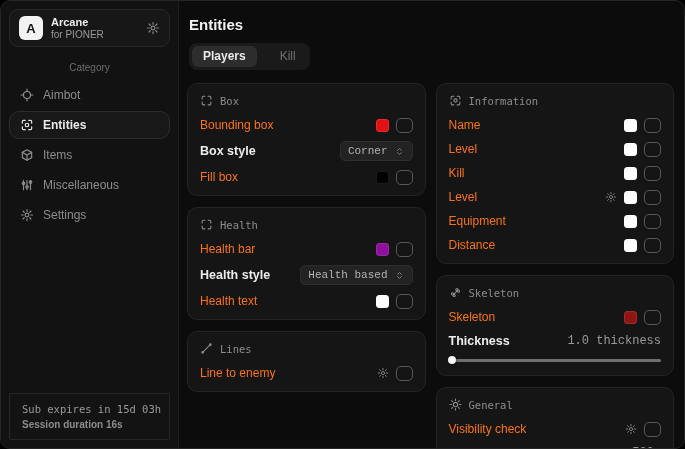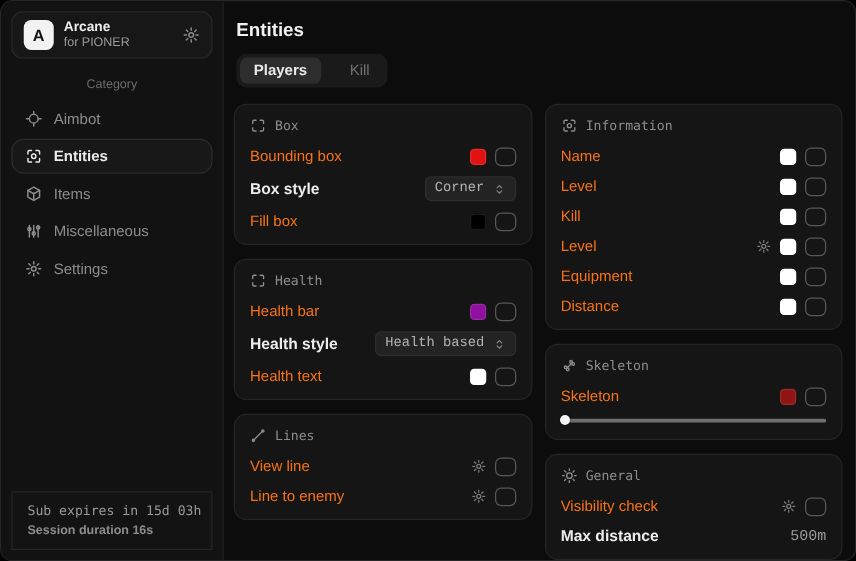--- a/index.html
+++ b/index.html
@@ -220,151 +220,145 @@
               <span class="icon">
                 <svg width="13" height="13" viewBox="0 0 24 24" fill="none" stroke="currentColor" stroke-width="2" stroke-linecap="round" stroke-linejoin="round">
                   <path d="M5 19L19 5"></path>
                   <circle cx="5" cy="19" r="1.6"></circle>
                   <circle cx="19" cy="5" r="1.6"></circle>
                 </svg>
               </span>
               <span>Lines</span>
             </div>
             <div class="row">
-              <span class="label">View line</span>
+              <span class="label">Line to enemy</span>
               <span class="controls">
                 <span class="icon gear-btn">
                   <svg width="12" height="12" viewBox="0 0 24 24" fill="none" stroke="currentColor" stroke-width="2" stroke-linecap="round" stroke-linejoin="round">
                     <circle cx="12" cy="12" r="3.2"></circle>
                     <path d="M12 2.5v3M12 18.5v3M2.5 12h3M18.5 12h3M5.2 5.2l2.1 2.1M16.7 16.7l2.1 2.1M18.8 5.2l-2.1 2.1M7.3 16.7l-2.1 2.1"></path>
                   </svg>
                 </span>
                 <span class="checkbox"></span>
               </span>
             </div>
-            <div class="row">
-              <span class="label">Line to enemy</span>
+          </section>
+        </div>
+      <div class="col" id="col1">
+          <section class="panel">
+            <div class="panel-header">
+              <span class="icon">
+                <svg width="13" height="13" viewBox="0 0 24 24" fill="none" stroke="currentColor" stroke-width="2" stroke-linecap="round" stroke-linejoin="round">
+                  <path d="M4 9V6a2 2 0 0 1 2-2h3M15 4h3a2 2 0 0 1 2 2v3M20 15v3a2 2 0 0 1-2 2h-3M9 20H6a2 2 0 0 1-2-2v-3"></path>
+                  <circle cx="12" cy="12" r="3"></circle>
+                </svg>
+              </span>
+              <span>Information</span>
+            </div>
+            <div class="row">
+              <span class="label">Name</span>
+              <span class="controls">
+                <span class="swatch" style="background: rgb(255, 255, 255);"></span>
+                <span class="checkbox"></span>
+              </span>
+            </div>
+            <div class="row">
+              <span class="label">Level</span>
+              <span class="controls">
+                <span class="swatch" style="background: rgb(255, 255, 255);"></span>
+                <span class="checkbox"></span>
+              </span>
+            </div>
+            <div class="row">
+              <span class="label">Kill</span>
+              <span class="controls">
+                <span class="swatch" style="background: rgb(255, 255, 255);"></span>
+                <span class="checkbox"></span>
+              </span>
+            </div>
+            <div class="row">
+              <span class="label">Level</span>
               <span class="controls">
                 <span class="icon gear-btn">
                   <svg width="12" height="12" viewBox="0 0 24 24" fill="none" stroke="currentColor" stroke-width="2" stroke-linecap="round" stroke-linejoin="round">
                     <circle cx="12" cy="12" r="3.2"></circle>
                     <path d="M12 2.5v3M12 18.5v3M2.5 12h3M18.5 12h3M5.2 5.2l2.1 2.1M16.7 16.7l2.1 2.1M18.8 5.2l-2.1 2.1M7.3 16.7l-2.1 2.1"></path>
                   </svg>
                 </span>
-                <span class="checkbox"></span>
-              </span>
-            </div>
-          </section>
-        </div>
-      <div class="col" id="col1">
-          <section class="panel">
-            <div class="panel-header">
-              <span class="icon">
-                <svg width="13" height="13" viewBox="0 0 24 24" fill="none" stroke="currentColor" stroke-width="2" stroke-linecap="round" stroke-linejoin="round">
-                  <path d="M4 9V6a2 2 0 0 1 2-2h3M15 4h3a2 2 0 0 1 2 2v3M20 15v3a2 2 0 0 1-2 2h-3M9 20H6a2 2 0 0 1-2-2v-3"></path>
-                  <circle cx="12" cy="12" r="3"></circle>
-                </svg>
-              </span>
-              <span>Information</span>
-            </div>
-            <div class="row">
-              <span class="label">Name</span>
-              <span class="controls">
-                <span class="swatch" style="background: rgb(255, 255, 255);"></span>
-                <span class="checkbox"></span>
-              </span>
-            </div>
-            <div class="row">
-              <span class="label">Level</span>
-              <span class="controls">
-                <span class="swatch" style="background: rgb(255, 255, 255);"></span>
-                <span class="checkbox"></span>
-              </span>
-            </div>
-            <div class="row">
-              <span class="label">Kill</span>
-              <span class="controls">
-                <span class="swatch" style="background: rgb(255, 255, 255);"></span>
-                <span class="checkbox"></span>
-              </span>
-            </div>
-            <div class="row">
-              <span class="label">Level</span>
+                <span class="swatch" style="background: rgb(255, 255, 255);"></span>
+                <span class="checkbox"></span>
+              </span>
+            </div>
+            <div class="row">
+              <span class="label">Equipment</span>
+              <span class="controls">
+                <span class="swatch" style="background: rgb(255, 255, 255);"></span>
+                <span class="checkbox"></span>
+              </span>
+            </div>
+            <div class="row">
+              <span class="label">Distance</span>
+              <span class="controls">
+                <span class="swatch" style="background: rgb(255, 255, 255);"></span>
+                <span class="checkbox"></span>
+              </span>
+            </div>
+          </section>
+          <section class="panel">
+            <div class="panel-header">
+              <span class="icon">
+                <svg width="13" height="13" viewBox="0 0 24 24" fill="none" stroke="currentColor" stroke-width="2" stroke-linecap="round" stroke-linejoin="round">
+                  <path d="M8.5 15.5l7-7"></path>
+                  <circle cx="6.5" cy="14.5" r="2"></circle>
+                  <circle cx="9.5" cy="17.5" r="2"></circle>
+                  <circle cx="14.5" cy="6.5" r="2"></circle>
+                  <circle cx="17.5" cy="9.5" r="2"></circle>
+                </svg>
+              </span>
+              <span>Skeleton</span>
+            </div>
+            <div class="row">
+              <span class="label">Skeleton</span>
+              <span class="controls">
+                <span class="swatch" style="background: rgb(143, 21, 21);"></span>
+                <span class="checkbox"></span>
+              </span>
+            </div>
+            <div class="row">
+              <span class="label emph">Thickness</span>
+              <span class="controls">
+                <span class="value">1.0 thickness</span>
+              </span>
+            </div>
+            <div class="slider bright">
+              <div class="track">
+                <div class="fill" style="width: 0%;"></div>
+                <div class="thumb" style="left: 3px;"></div>
+              </div>
+            </div>
+          </section>
+          <section class="panel">
+            <div class="panel-header">
+              <span class="icon">
+                <svg width="13" height="13" viewBox="0 0 24 24" fill="none" stroke="currentColor" stroke-width="2" stroke-linecap="round" stroke-linejoin="round">
+                  <circle cx="12" cy="12" r="4"></circle>
+                  <path d="M12 2v2.5M12 19.5V22M2 12h2.5M19.5 12H22M4.9 4.9l1.7 1.7M17.4 17.4l1.7 1.7M19.1 4.9l-1.7 1.7M6.6 17.4l-1.7 1.7"></path>
+                </svg>
+              </span>
+              <span>General</span>
+            </div>
+            <div class="row">
+              <span class="label">Visibility check</span>
               <span class="controls">
                 <span class="icon gear-btn">
                   <svg width="12" height="12" viewBox="0 0 24 24" fill="none" stroke="currentColor" stroke-width="2" stroke-linecap="round" stroke-linejoin="round">
                     <circle cx="12" cy="12" r="3.2"></circle>
                     <path d="M12 2.5v3M12 18.5v3M2.5 12h3M18.5 12h3M5.2 5.2l2.1 2.1M16.7 16.7l2.1 2.1M18.8 5.2l-2.1 2.1M7.3 16.7l-2.1 2.1"></path>
                   </svg>
                 </span>
-                <span class="swatch" style="background: rgb(255, 255, 255);"></span>
-                <span class="checkbox"></span>
-              </span>
-            </div>
-            <div class="row">
-              <span class="label">Equipment</span>
-              <span class="controls">
-                <span class="swatch" style="background: rgb(255, 255, 255);"></span>
-                <span class="checkbox"></span>
-              </span>
-            </div>
-            <div class="row">
-              <span class="label">Distance</span>
-              <span class="controls">
-                <span class="swatch" style="background: rgb(255, 255, 255);"></span>
-                <span class="checkbox"></span>
-              </span>
-            </div>
-          </section>
-          <section class="panel">
-            <div class="panel-header">
-              <span class="icon">
-                <svg width="13" height="13" viewBox="0 0 24 24" fill="none" stroke="currentColor" stroke-width="2" stroke-linecap="round" stroke-linejoin="round">
-                  <path d="M8.5 15.5l7-7"></path>
-                  <circle cx="6.5" cy="14.5" r="2"></circle>
-                  <circle cx="9.5" cy="17.5" r="2"></circle>
-                  <circle cx="14.5" cy="6.5" r="2"></circle>
-                  <circle cx="17.5" cy="9.5" r="2"></circle>
-                </svg>
-              </span>
-              <span>Skeleton</span>
-            </div>
-            <div class="row">
-              <span class="label">Skeleton</span>
-              <span class="controls">
-                <span class="swatch" style="background: rgb(143, 21, 21);"></span>
-                <span class="checkbox"></span>
-              </span>
-            </div>
-            <div class="slider bright">
-              <div class="track">
-                <div class="fill" style="width: 0%;"></div>
-                <div class="thumb" style="left: 3px;"></div>
-              </div>
-            </div>
-          </section>
-          <section class="panel">
-            <div class="panel-header">
-              <span class="icon">
-                <svg width="13" height="13" viewBox="0 0 24 24" fill="none" stroke="currentColor" stroke-width="2" stroke-linecap="round" stroke-linejoin="round">
-                  <circle cx="12" cy="12" r="4"></circle>
-                  <path d="M12 2v2.5M12 19.5V22M2 12h2.5M19.5 12H22M4.9 4.9l1.7 1.7M17.4 17.4l1.7 1.7M19.1 4.9l-1.7 1.7M6.6 17.4l-1.7 1.7"></path>
-                </svg>
-              </span>
-              <span>General</span>
-            </div>
-            <div class="row">
-              <span class="label">Visibility check</span>
-              <span class="controls">
-                <span class="icon gear-btn">
-                  <svg width="12" height="12" viewBox="0 0 24 24" fill="none" stroke="currentColor" stroke-width="2" stroke-linecap="round" stroke-linejoin="round">
-                    <circle cx="12" cy="12" r="3.2"></circle>
-                    <path d="M12 2.5v3M12 18.5v3M2.5 12h3M18.5 12h3M5.2 5.2l2.1 2.1M16.7 16.7l2.1 2.1M18.8 5.2l-2.1 2.1M7.3 16.7l-2.1 2.1"></path>
-                  </svg>
-                </span>
                 <span class="checkbox"></span>
               </span>
             </div>
             <div class="row">
               <span class="label emph">Max distance</span>
               <span class="controls">
                 <span class="value">500m</span>
               </span>
             </div>
           </section>

